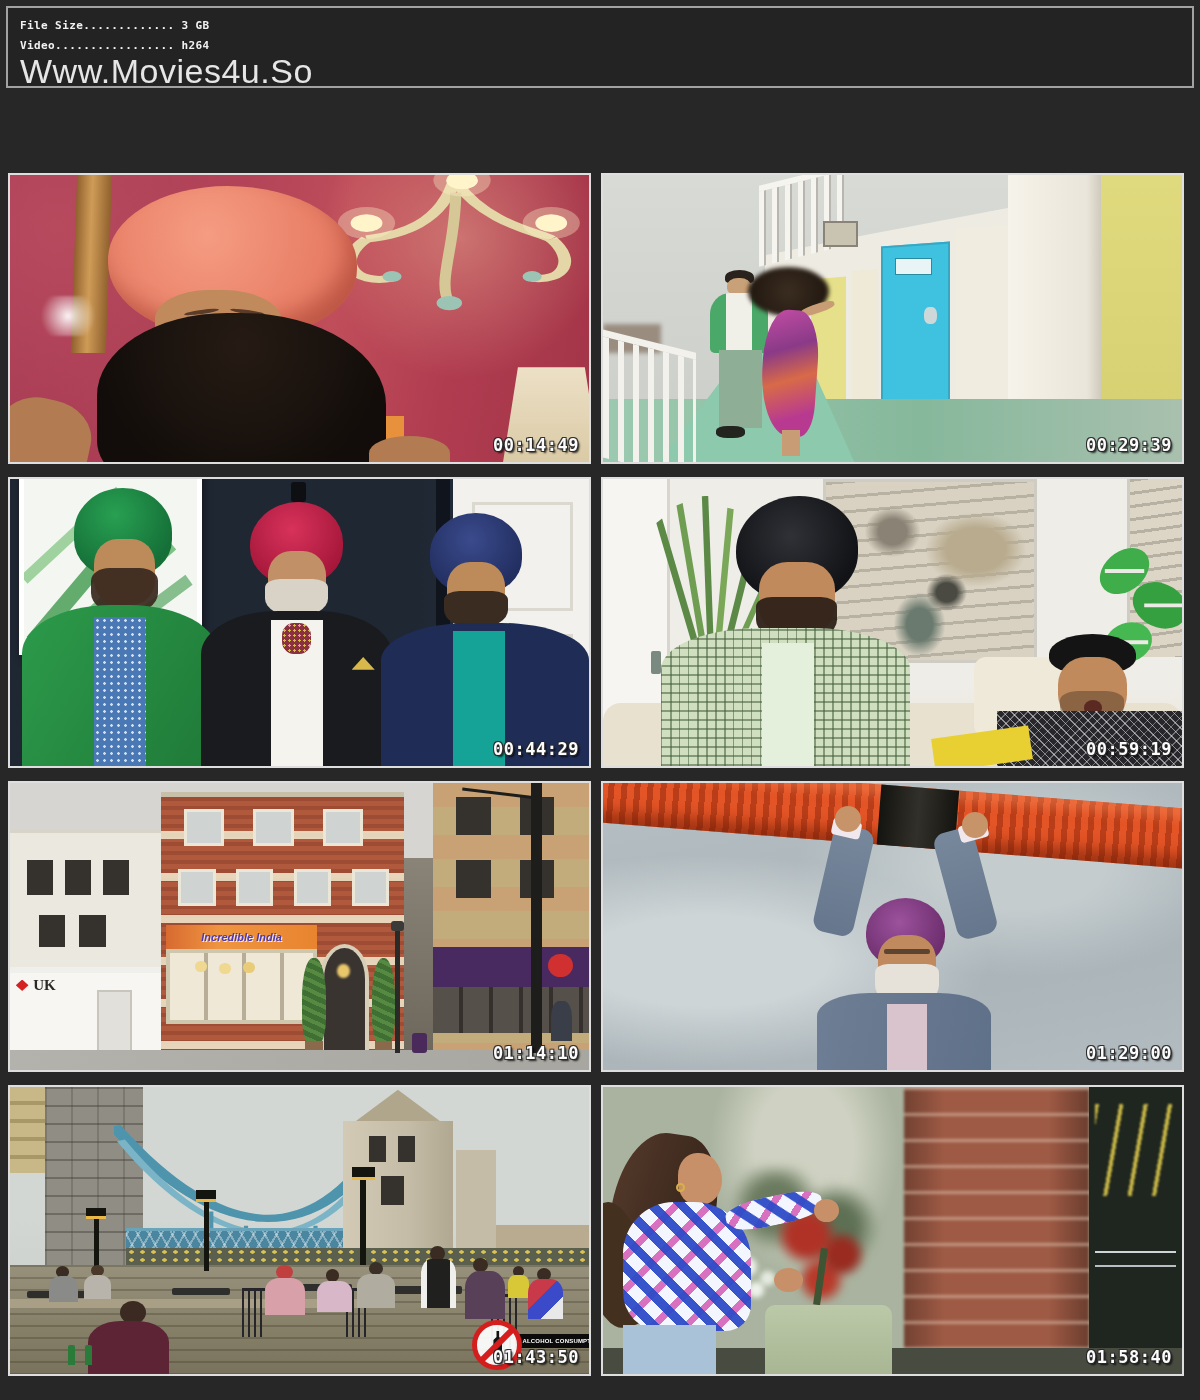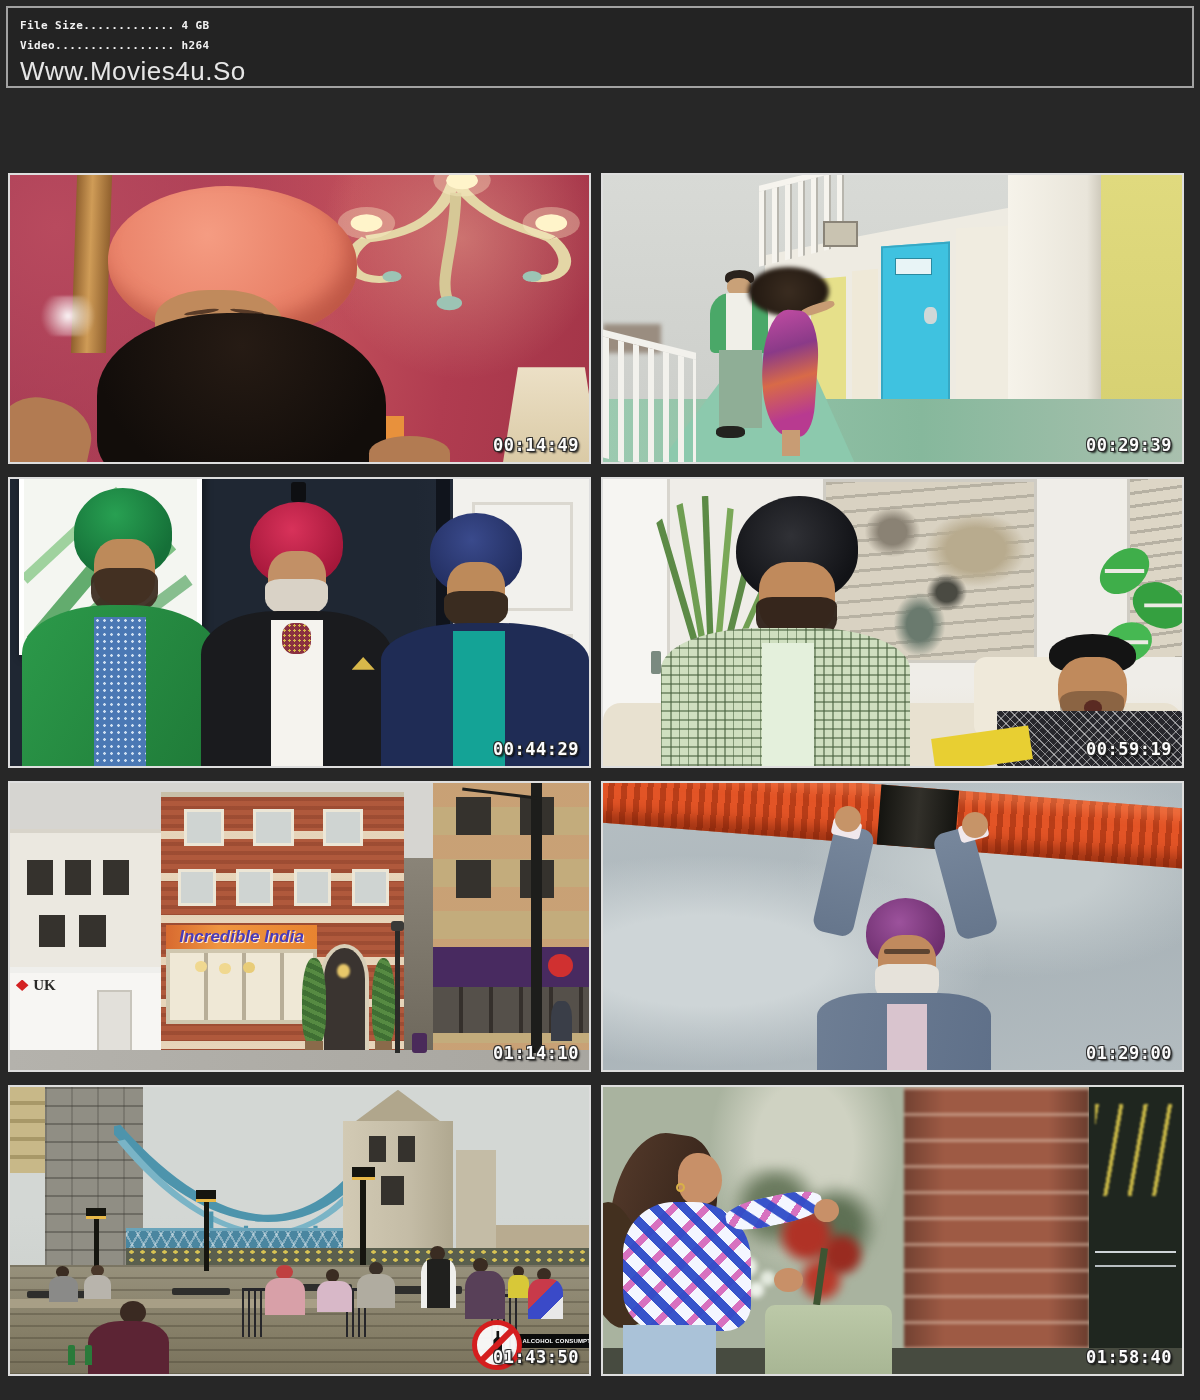--- a/index.html
+++ b/index.html
@@ -3,21 +3,21 @@
 <meta charset="utf-8">
 <style>
   html,body{margin:0;padding:0}
   body{width:1200px;height:1400px;background:#272727;overflow:hidden;position:relative;
        font-family:"DejaVu Sans Mono",monospace}
   .ab{position:absolute}
   
   .panel{position:absolute;left:6px;top:6px;width:1160px;border:2px solid #a2a2a2;
          background:#232323;padding:8px 12px 0}
   .fi{font-size:11px;line-height:20px;font-weight:bold;color:#f2f2f2;letter-spacing:.4px;white-space:pre}
-  .wm{font-family:"Liberation Sans",sans-serif;font-size:26px;line-height:30px;color:#e6e6e6;letter-spacing:.5px}
+  .wm{font-family:"Liberation Sans",sans-serif;font-size:34px;line-height:30px;color:#e6e6e6;letter-spacing:.5px}
   
   .grid{position:absolute;left:8px;top:173px;display:grid;grid-template-columns:583px 583px;
         grid-auto-rows:291px;gap:13px 10px}
   .shot{position:relative;border:2px solid #dedede;overflow:hidden;background:#555}
   .sc{position:absolute;inset:0}
   .ts{position:absolute;right:10px;bottom:7px;z-index:45;font-size:17px;font-weight:bold;color:#fbfbfb;
       letter-spacing:.5px;
       text-shadow:-1px -1px 0 rgba(40,40,40,.9),1px -1px 0 rgba(40,40,40,.9),
                   -1px 1px 0 rgba(40,40,40,.9),1px 1px 0 rgba(40,40,40,.9),2px 2px 2px rgba(0,0,0,.8)}
   
@@ -55,21 +55,21 @@
   .win5{background:#cfd4d2;border:3px solid #ece6d6;box-sizing:border-box}
   .winD{background:#35322d}
   .diamond{background-color:#f4f6ff;
       background-image:repeating-linear-gradient(45deg,rgba(46,75,200,.95) 0 9px,transparent 9px 21px),
                        repeating-linear-gradient(-45deg,rgba(208,80,176,.8) 0 7px,transparent 7px 23px)}
 </style>
 </head>
 <body>
 
 <div class="panel">
-  <div class="fi">File Size............. 4 GB</div>
+  <div class="fi">File Size............. 3 GB</div>
   <div class="fi">Video................. h264</div>
   <div class="wm">Www.Movies4u.So</div>
 </div>
 
 <div class="grid">
 
   <div class="shot">
     <div class="sc s1">
       <div class="ab" style="left:11%;top:0;width:6%;height:62%;background:linear-gradient(90deg,#8a6526,#d4ab56 45%,#8a6526);opacity:.85;transform:skewX(-2deg)"></div>
       <svg class="ab" style="right:0;top:0;width:55%;height:62%" viewBox="0 0 100 100" preserveAspectRatio="none">
@@ -220,21 +220,21 @@
       <div class="ab" style="left:15%;top:72%;width:6%;height:22%;background:#e2e0da;border:2px solid #c8c5bc;box-sizing:border-box"></div>
       <div class="ab brick5" style="left:26%;top:3%;width:42%;height:91%;border-top:5px solid #c8bfa8"></div>
       <div class="ab win5" style="left:30%;top:9%;width:7%;height:13%"></div>
       <div class="ab win5" style="left:42%;top:9%;width:7%;height:13%"></div>
       <div class="ab win5" style="left:54%;top:9%;width:7%;height:13%"></div>
       <div class="ab win5" style="left:29%;top:30%;width:6.5%;height:13%"></div>
       <div class="ab win5" style="left:39%;top:30%;width:6.5%;height:13%"></div>
       <div class="ab win5" style="left:49%;top:30%;width:6.5%;height:13%"></div>
       <div class="ab win5" style="left:59%;top:30%;width:6.5%;height:13%"></div>
       <div class="ab" style="left:27%;top:49.5%;width:26%;height:8.5%;background:linear-gradient(90deg,#d86a30,#ef9540 35%,#e88430);display:flex;align-items:center;justify-content:center">
-        <span style="font-family:'Liberation Sans',sans-serif;font-style:italic;font-weight:bold;font-size:17px;color:#4a3ab8;text-shadow:1px 1px 0 #ffe8d0">Incredible India</span>
+        <span style="font-family:'Liberation Sans',sans-serif;font-style:italic;font-weight:bold;font-size:11px;color:#4a3ab8;text-shadow:1px 1px 0 #ffe8d0">Incredible India</span>
       </div>
       <div class="ab" style="left:27%;top:58%;width:26%;height:26%;background:repeating-linear-gradient(90deg,transparent 0 34px,#b8ae98 34px 38px),#efe8d6;border:4px solid #cfc6ae;box-sizing:border-box"></div>
       <div class="ab" style="left:32%;top:62%;width:2%;height:4%;background:#f0d890;border-radius:50%;box-shadow:24px 2px 0 #f0d890,48px 1px 0 #e8cc78"></div>
       <div class="ab" style="left:53.5%;top:56%;width:8.5%;height:38%;background:#3a3430;border:4px solid #d8cfb8;border-bottom:none;box-sizing:border-box;border-radius:50% 50% 0 0 / 32% 32% 0 0"></div>
       <div class="ab" style="left:56.5%;top:63%;width:2.2%;height:5%;background:#e8c86a;border-radius:50%;filter:blur(1px)"></div>
       <div class="ab" style="left:50.5%;top:61%;width:4%;height:30%;background:repeating-linear-gradient(25deg,#3f6f33 0 5px,#568a42 5px 9px);border-radius:46% 46% 32% 32%"></div>
       <div class="ab" style="left:62.5%;top:61%;width:4%;height:30%;background:repeating-linear-gradient(25deg,#3f6f33 0 5px,#568a42 5px 9px);border-radius:46% 46% 32% 32%"></div>
       <div class="ab" style="left:51%;top:90%;width:3%;height:4%;background:#8a6a4a"></div>
       <div class="ab" style="left:63%;top:90%;width:3%;height:4%;background:#8a6a4a"></div>
       <div class="ab" style="left:68%;top:26%;width:5%;height:68%;background:linear-gradient(180deg,#8a8478,#6e685c)"></div>

